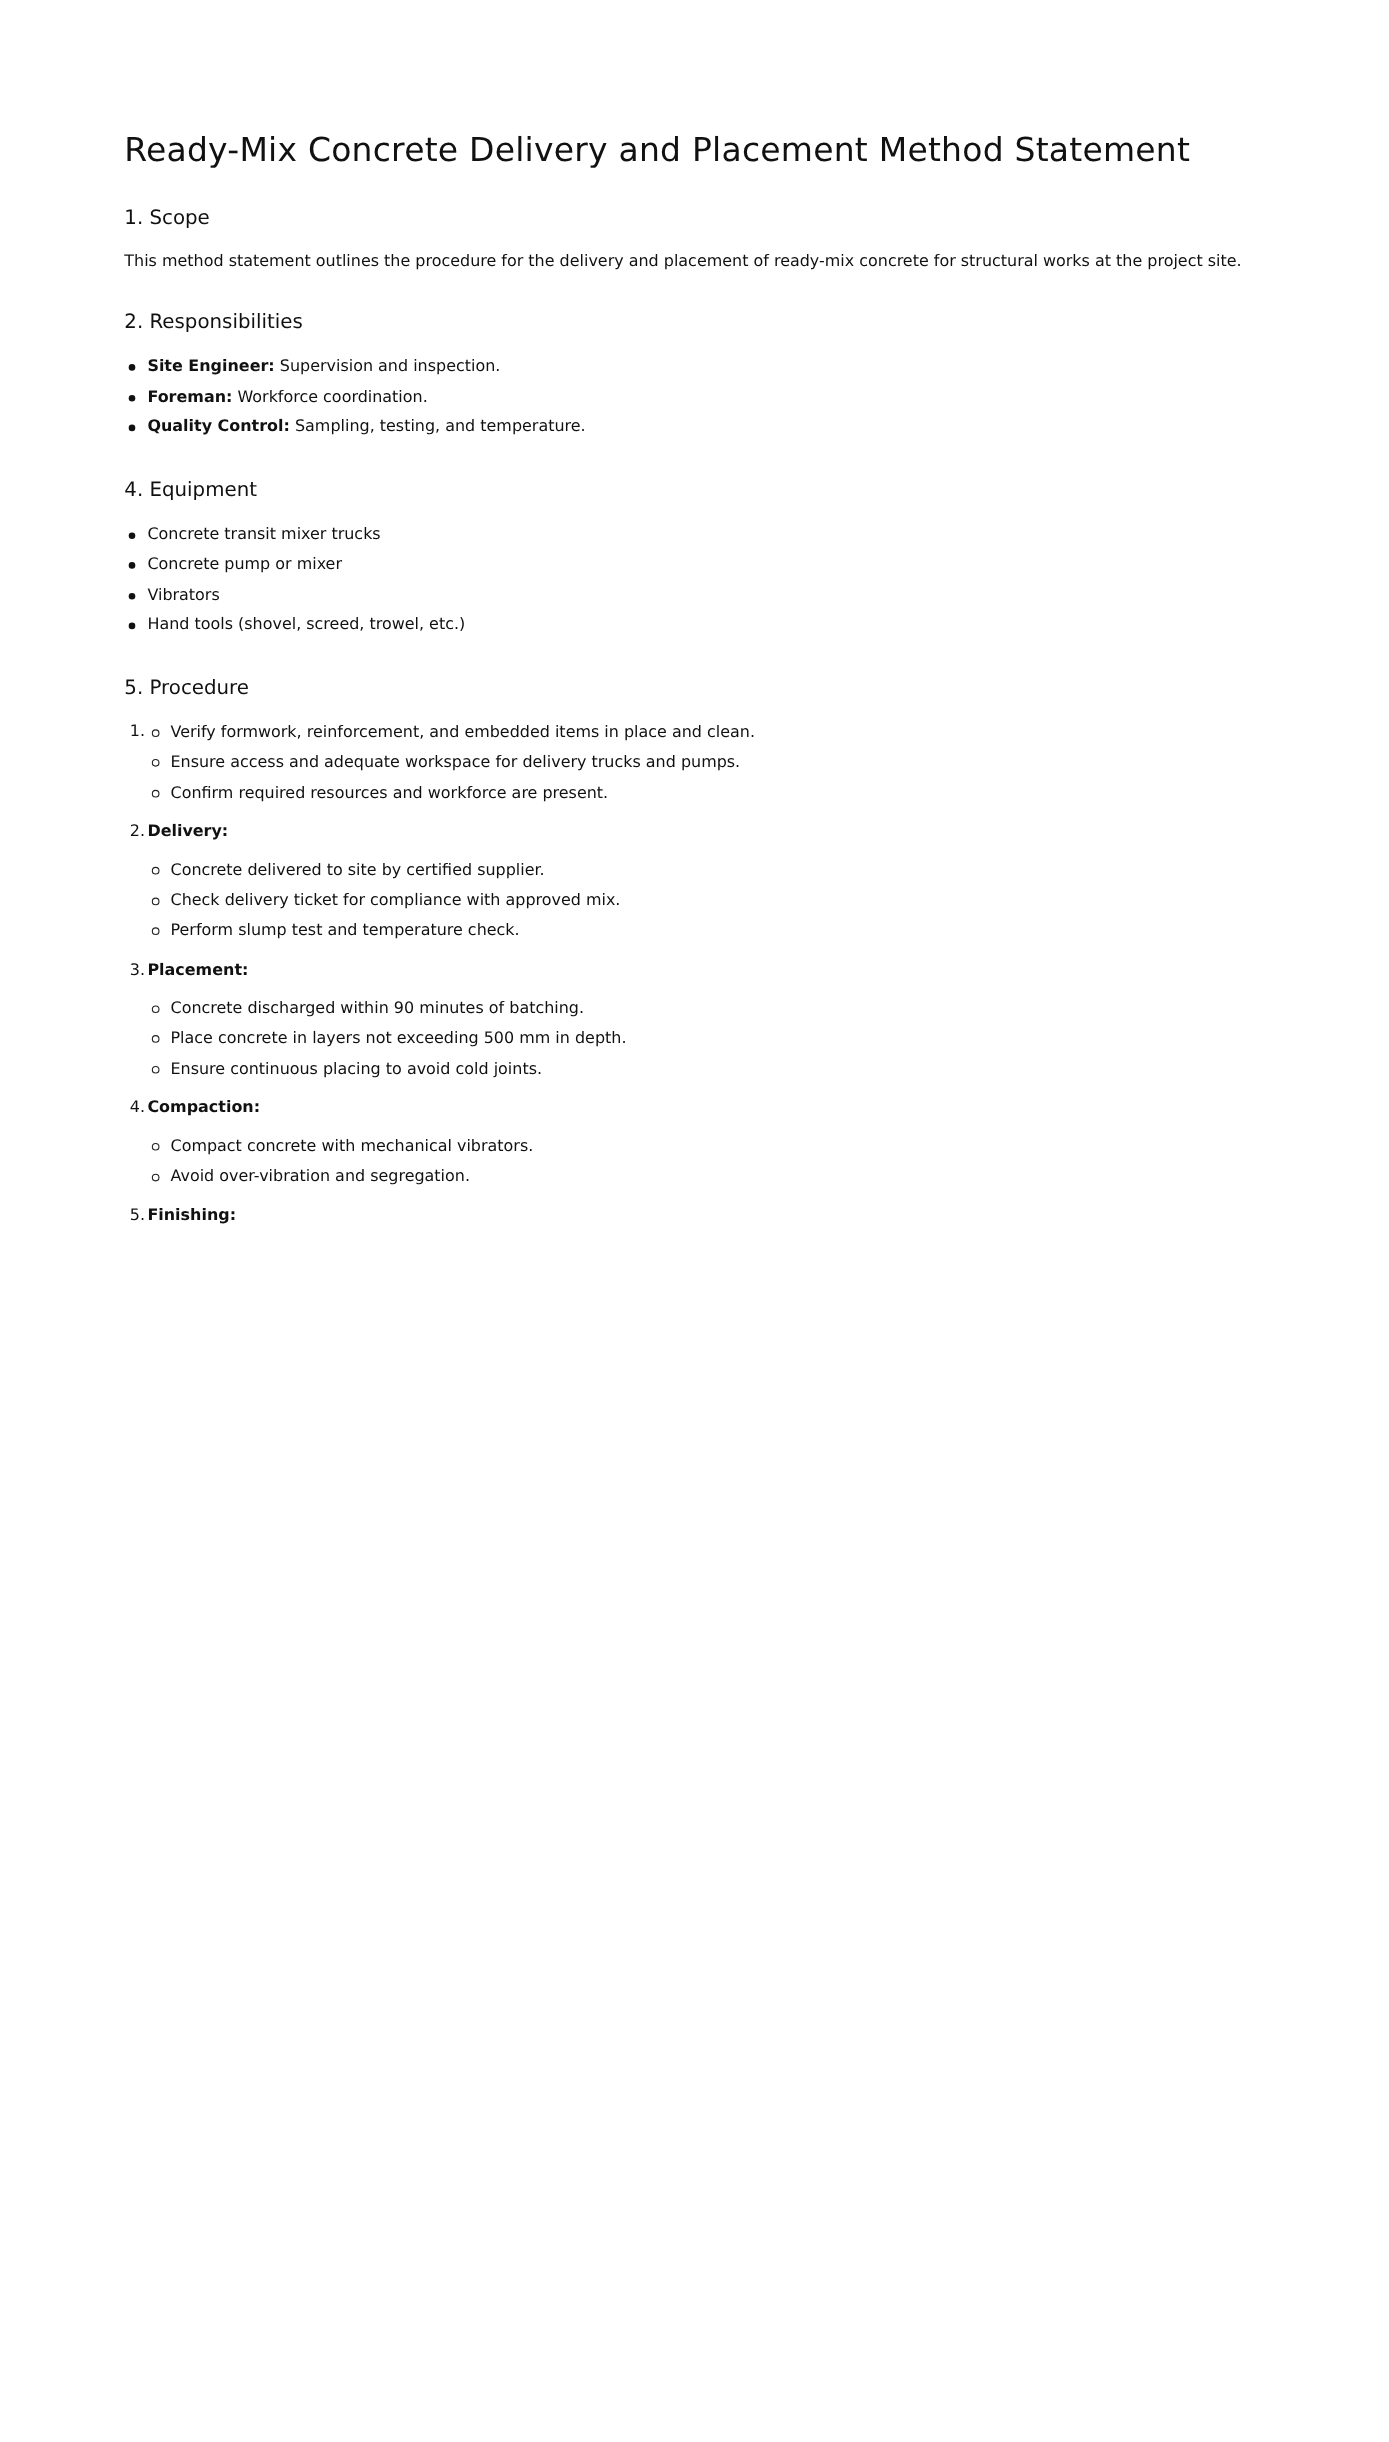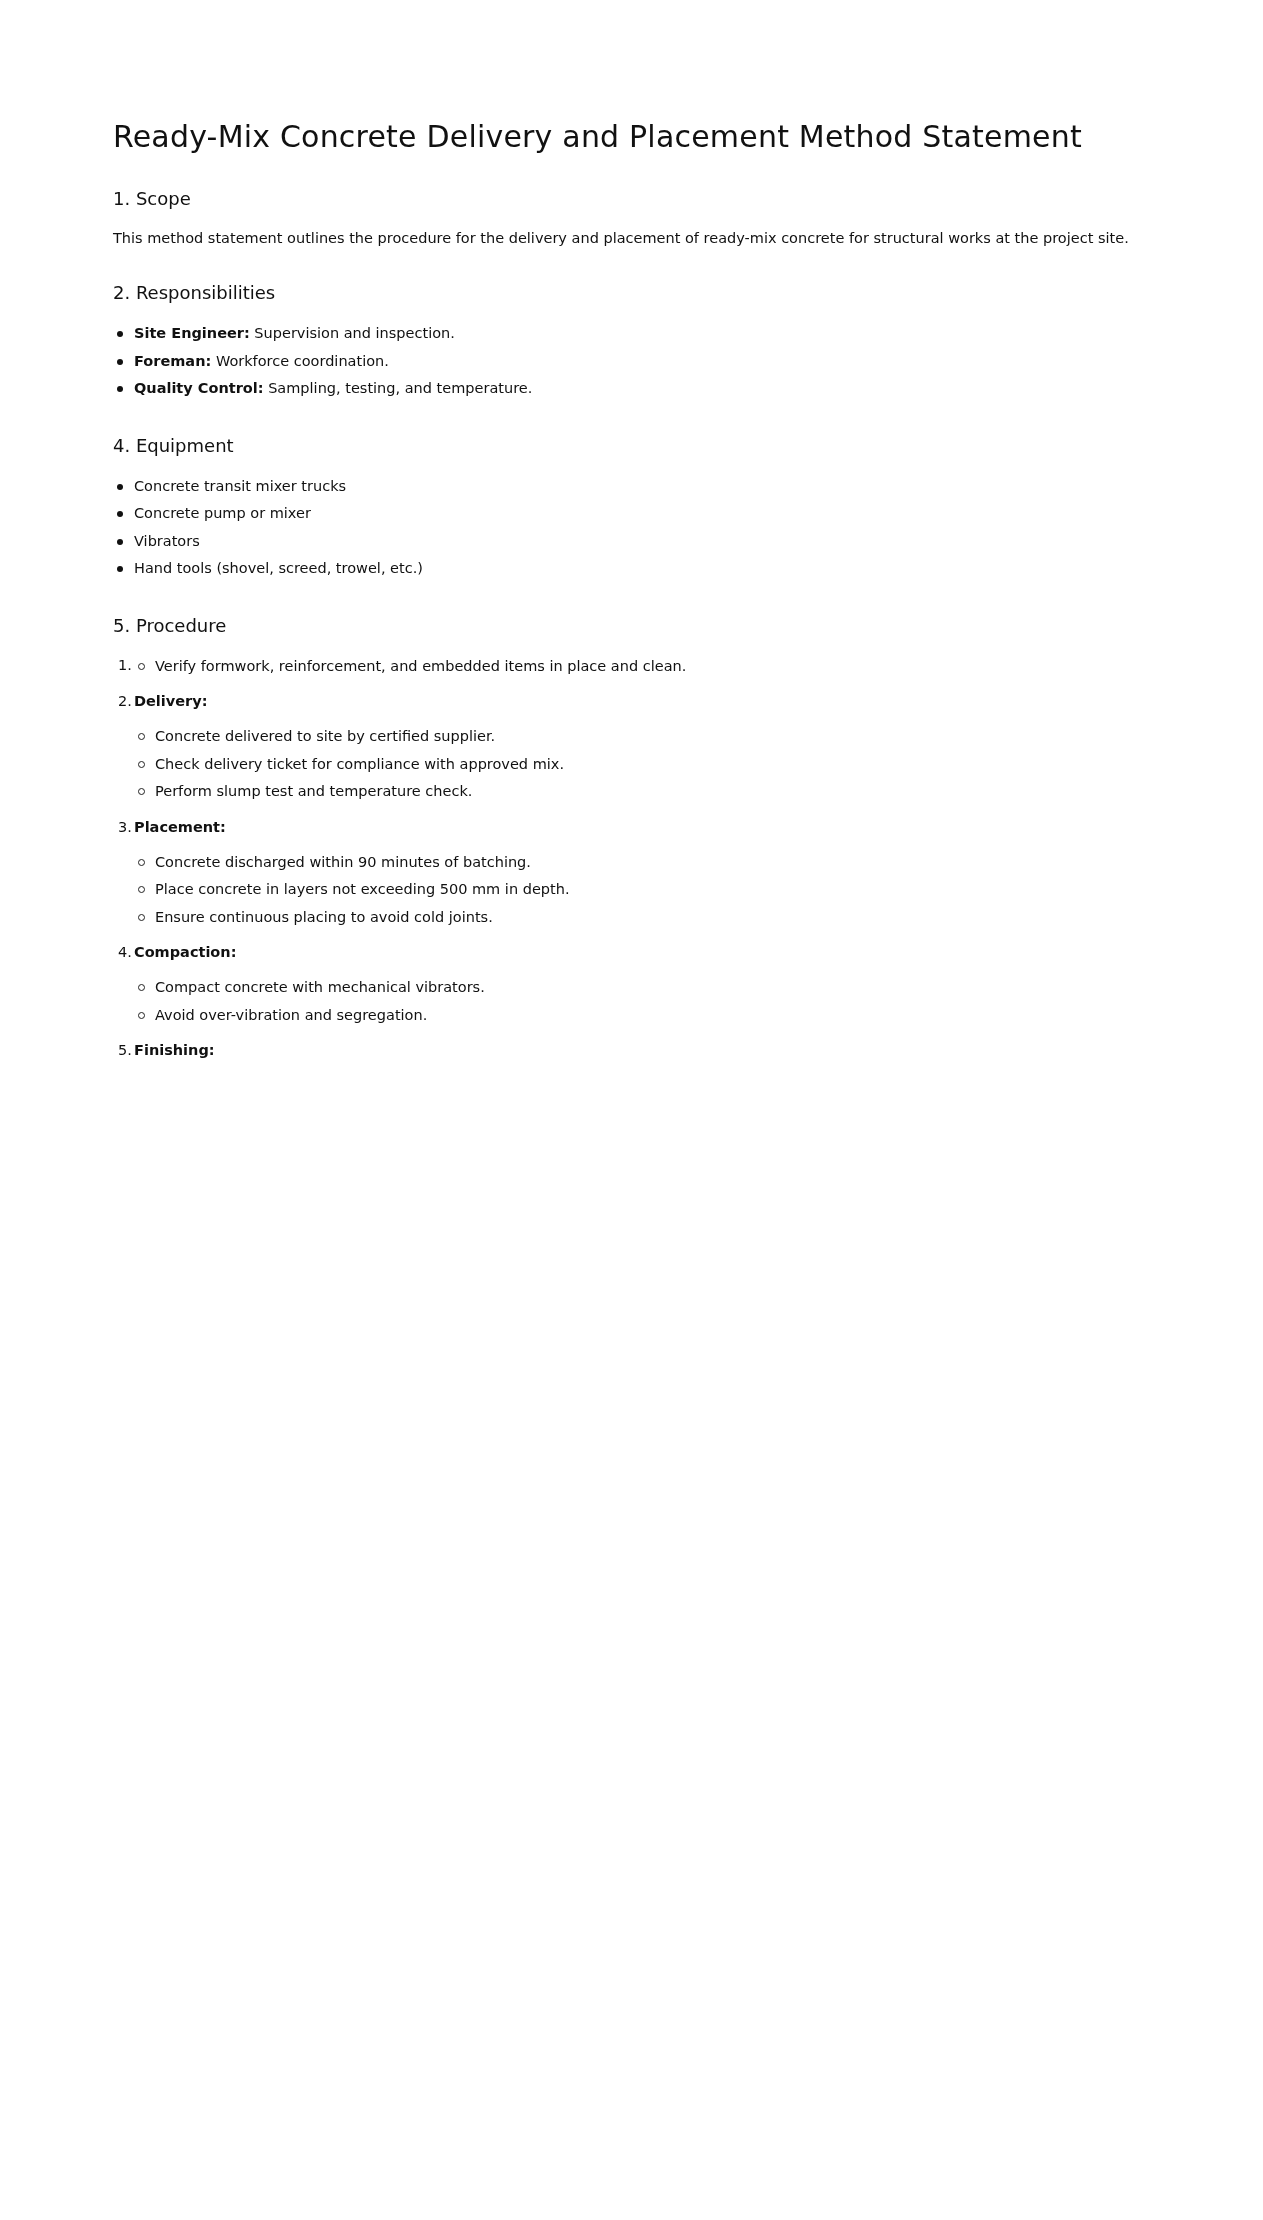--- a/index.html
+++ b/index.html
@@ -136,20 +136,22 @@
     </ul>
   </section>
 
   <section>
     <h2>5. Procedure</h2>
     <ol class="steps">
       <li>
         <span class="step-num">1.</span>
         <ul class="sub">
           <li>Verify formwork, reinforcement, and embedded items in place and clean.</li>
+          <li>Ensure access and adequate workspace for delivery trucks and pumps.</li>
+          <li>Confirm required resources and workforce are present.</li>
         </ul>
       </li>
       <li>
         <span class="step-num">2.</span>
         <b class="step-head">Delivery:</b>
         <ul class="sub">
           <li>Concrete delivered to site by certified supplier.</li>
           <li>Check delivery ticket for compliance with approved mix.</li>
           <li>Perform slump test and temperature check.</li>
         </ul>

